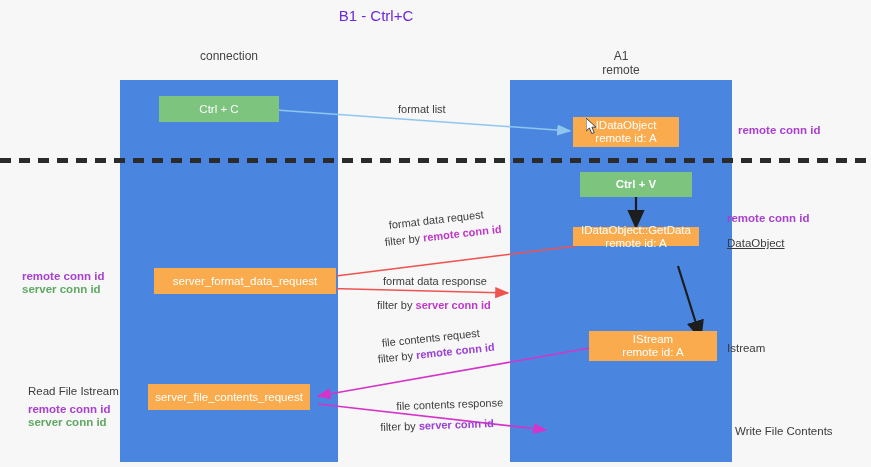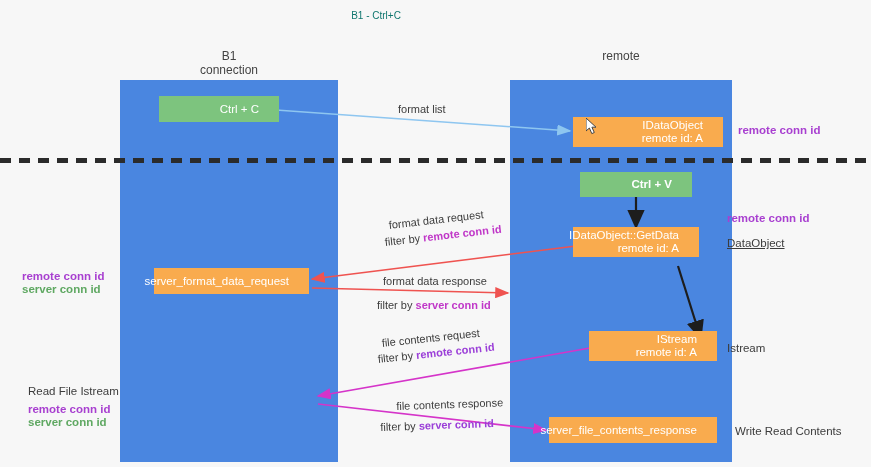--- a/index.html
+++ b/index.html
@@ -9,35 +9,35 @@
     font-family:"Liberation Sans", sans-serif;
     position:relative;
     overflow:hidden;
     color:#3c3c3c;
   }
   #stage{position:absolute;left:0;top:0;width:871px;height:467px;}
 
   
   .title{
     position:absolute;left:0;top:6px;width:752px;
-    text-align:center;font-size:10px;line-height:19px;color:#0f766e;
+    text-align:center;font-size:15px;line-height:19px;color:#6d28d9;
   }
   .col-head{
     position:absolute;text-align:center;font-size:12px;line-height:14px;color:#444;
   }
 
   
   .lane{position:absolute;background:#4a86e0;}
 
   
   .box{
     position:absolute;display:flex;flex-direction:column;
-    align-items:flex-end;justify-content:center;
+    align-items:center;justify-content:center;
     color:#ffffff;font-size:11.5px;line-height:13px;text-align:center;
-    box-sizing:border-box;padding:2px 20px;
+    box-sizing:border-box;padding:2px 4px;
   }
   .box.green{background:#7dc47e;}
   .box.orange{background:#f9ab4e;}
   .box .l2{font-size:11.5px;line-height:13px;}
 
   
   .note{position:absolute;font-size:11.5px;line-height:14px;}
   .note.plain{color:#3c3c3c;}
   .note.purple{color:#a83fd0;font-weight:bold;}
   .note.green{color:#5fa862;font-weight:bold;}
@@ -61,24 +61,24 @@
 </head>
 <body>
 
 <div id="stage">
 
   <div class="title">
     <div>B1 - Ctrl+C</div>
   </div>
 
   <div class="col-head" style="left:120px;top:49px;width:218px;">
-    <div>B1</div>
     <div>connection</div>
   </div>
   <div class="col-head" style="left:510px;top:49px;width:222px;">
+    <div>A1</div>
     <div>remote</div>
   </div>
 
   <div class="lane" style="left:120px;top:80px;width:218px;height:382px;"></div>
   <div class="lane" style="left:510px;top:80px;width:222px;height:382px;"></div>
 
   <svg class="wires" viewBox="0 0 871 467">
     <defs>
       <marker id="ah-blue" markerWidth="9" markerHeight="7" refX="8" refY="3.5" orient="auto">
         <polygon points="0 0, 9 3.5, 0 7" fill="#8ec6f0"></polygon>
@@ -108,52 +108,52 @@
 
     <path d="M318,404 L546,430" stroke="#d534c9" stroke-width="1.6" fill="none" marker-end="url(#ah-mag)"></path>
   </svg>
 
   <div class="divider"></div>
 
   <div class="box green" style="left:159px;top:96px;width:120px;height:26px;">
     <div>Ctrl + C</div>
   </div>
 
-  <div class="box orange" style="left:573px;top:117px;width:150px;height:30px;">
+  <div class="box orange" style="left:573px;top:117px;width:106px;height:30px;">
     <div>IDataObject</div>
     <div class="l2">remote id: A</div>
   </div>
 
   <svg class="cursor" style="left:586px;top:118px;" width="14" height="18" viewBox="0 0 14 18">
     <polygon points="0,0 0,13 3.4,10 5.8,15.6 8.3,14.5 5.9,9.2 10,9.2" fill="#ffffff" stroke="#444" stroke-width="1"></polygon>
   </svg>
 
   <div class="box green" style="left:580px;top:172px;width:112px;height:25px;font-weight:bold;">
     <div>Ctrl + V</div>
   </div>
 
-  <div class="box orange" style="left:573px;top:227px;width:126px;height:30px;">
+  <div class="box orange" style="left:573px;top:227px;width:126px;height:19px;">
     <div>IDataObject::GetData</div>
     <div class="l2">remote id: A</div>
   </div>
 
-  <div class="box orange" style="left:154px;top:268px;width:155px;height:26px;">
+  <div class="box orange" style="left:154px;top:268px;width:182px;height:26px;">
     <div>server_format_data_request</div>
   </div>
 
 
   <div class="box orange" style="left:589px;top:331px;width:128px;height:30px;">
     <div>IStream</div>
     <div class="l2">remote id: A</div>
   </div>
 
+  <div class="box orange" style="left:148px;top:384px;width:162px;height:26px;">
+    <div>server_file_contents_request</div>
+  </div>
 
-  <div class="box orange" style="left:549px;top:417px;width:168px;height:26px;">
-    <div>server_file_contents_response</div>
-  </div>
 
   <div class="elabel" style="left:398px;top:102px;">format list</div>
 
   <div class="elabel" style="left:388px;top:218px;transform:rotate(-6.5deg);transform-origin:left top;">format data request</div>
   <div class="elabel" style="left:384px;top:235px;transform:rotate(-6.5deg);transform-origin:left top;">
     <span>filter by </span><span class="hi-purple">remote conn id</span>
   </div>
 
   <div class="elabel" style="left:383px;top:274px;">format data response</div>
   <div class="elabel" style="left:377px;top:298px;">
@@ -167,21 +167,21 @@
 
   <div class="elabel" style="left:396px;top:399px;transform:rotate(-2deg);transform-origin:left top;">file contents response</div>
   <div class="elabel" style="left:380px;top:420px;transform:rotate(-2deg);transform-origin:left top;">
     <span>filter by </span><span class="hi-violet">server conn id</span>
   </div>
 
   <div class="note purple" style="left:738px;top:123px;">remote conn id</div>
   <div class="note purple" style="left:727px;top:211px;">remote conn id</div>
   <div class="note plain" style="left:727px;top:236px;text-decoration:underline;">DataObject</div>
   <div class="note plain" style="left:727px;top:341px;">Istream</div>
-  <div class="note plain" style="left:735px;top:424px;">Write Read Contents</div>
+  <div class="note plain" style="left:735px;top:424px;">Write File Contents</div>
 
   <div class="note purple" style="left:22px;top:269px;">remote conn id</div>
   <div class="note green" style="left:22px;top:282px;">server conn id</div>
 
   <div class="note plain" style="left:28px;top:384px;">Read File Istream</div>
   <div class="note purple" style="left:28px;top:402px;">remote conn id</div>
   <div class="note green" style="left:28px;top:415px;">server conn id</div>
 
 </div>
 

